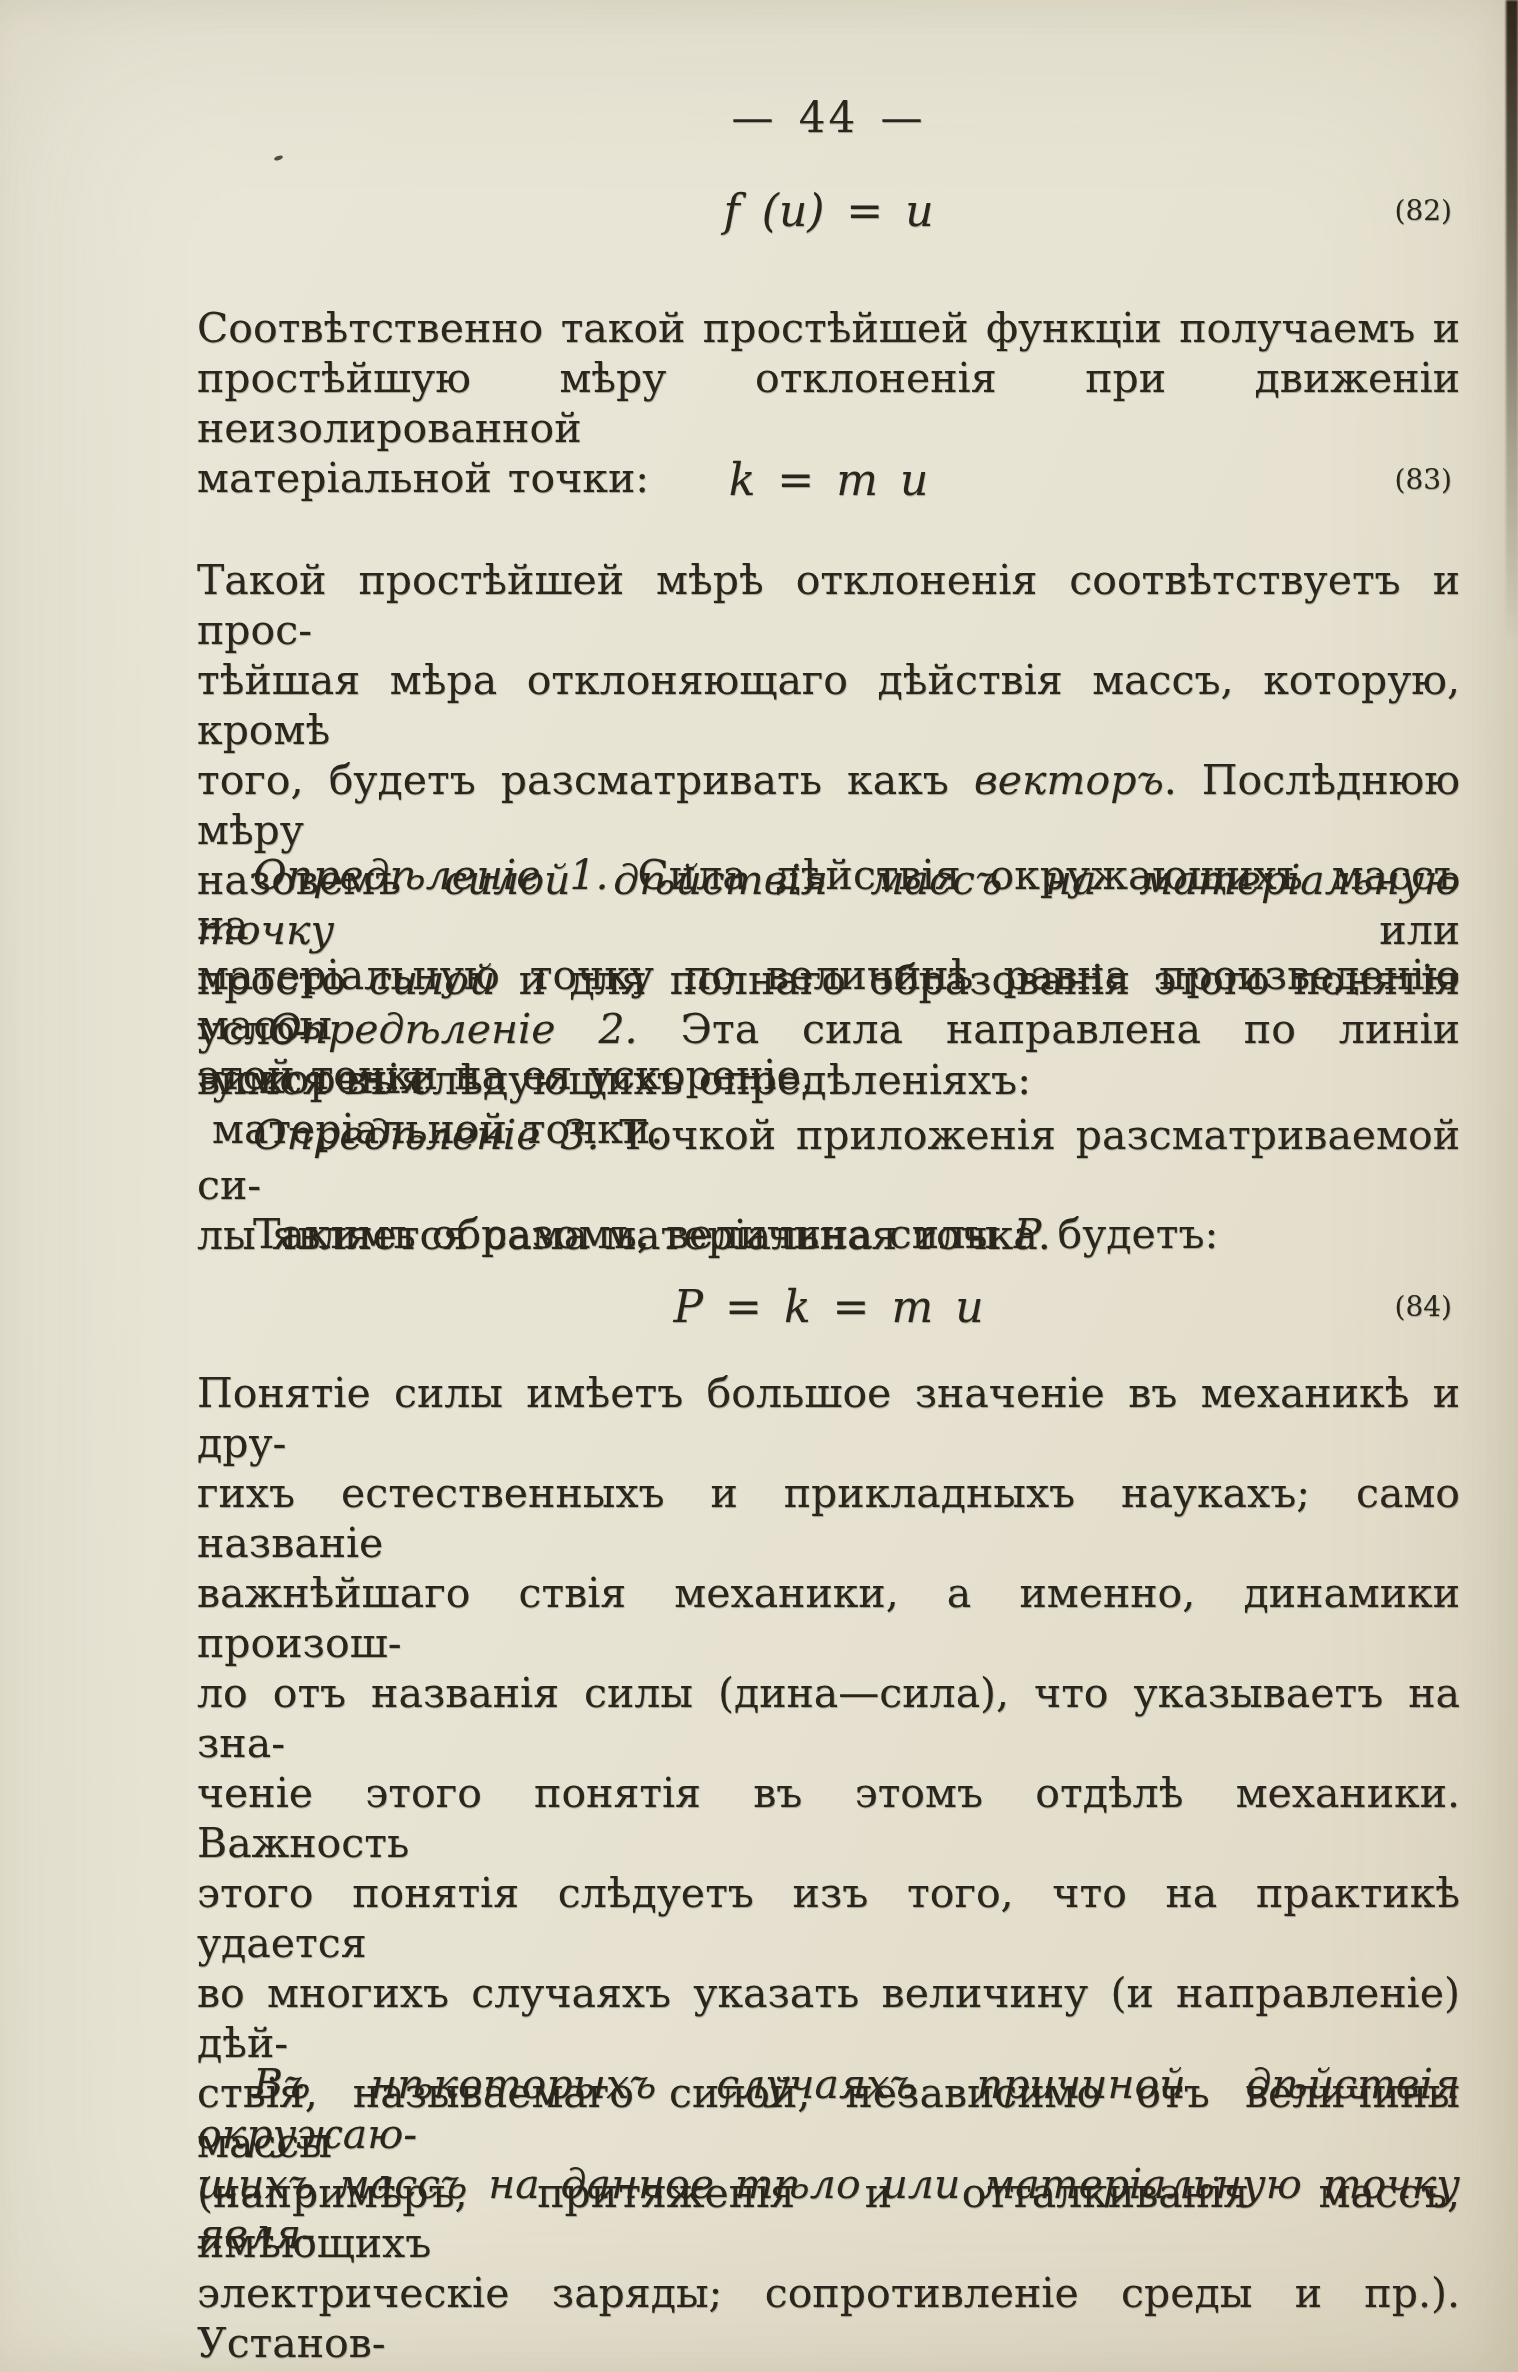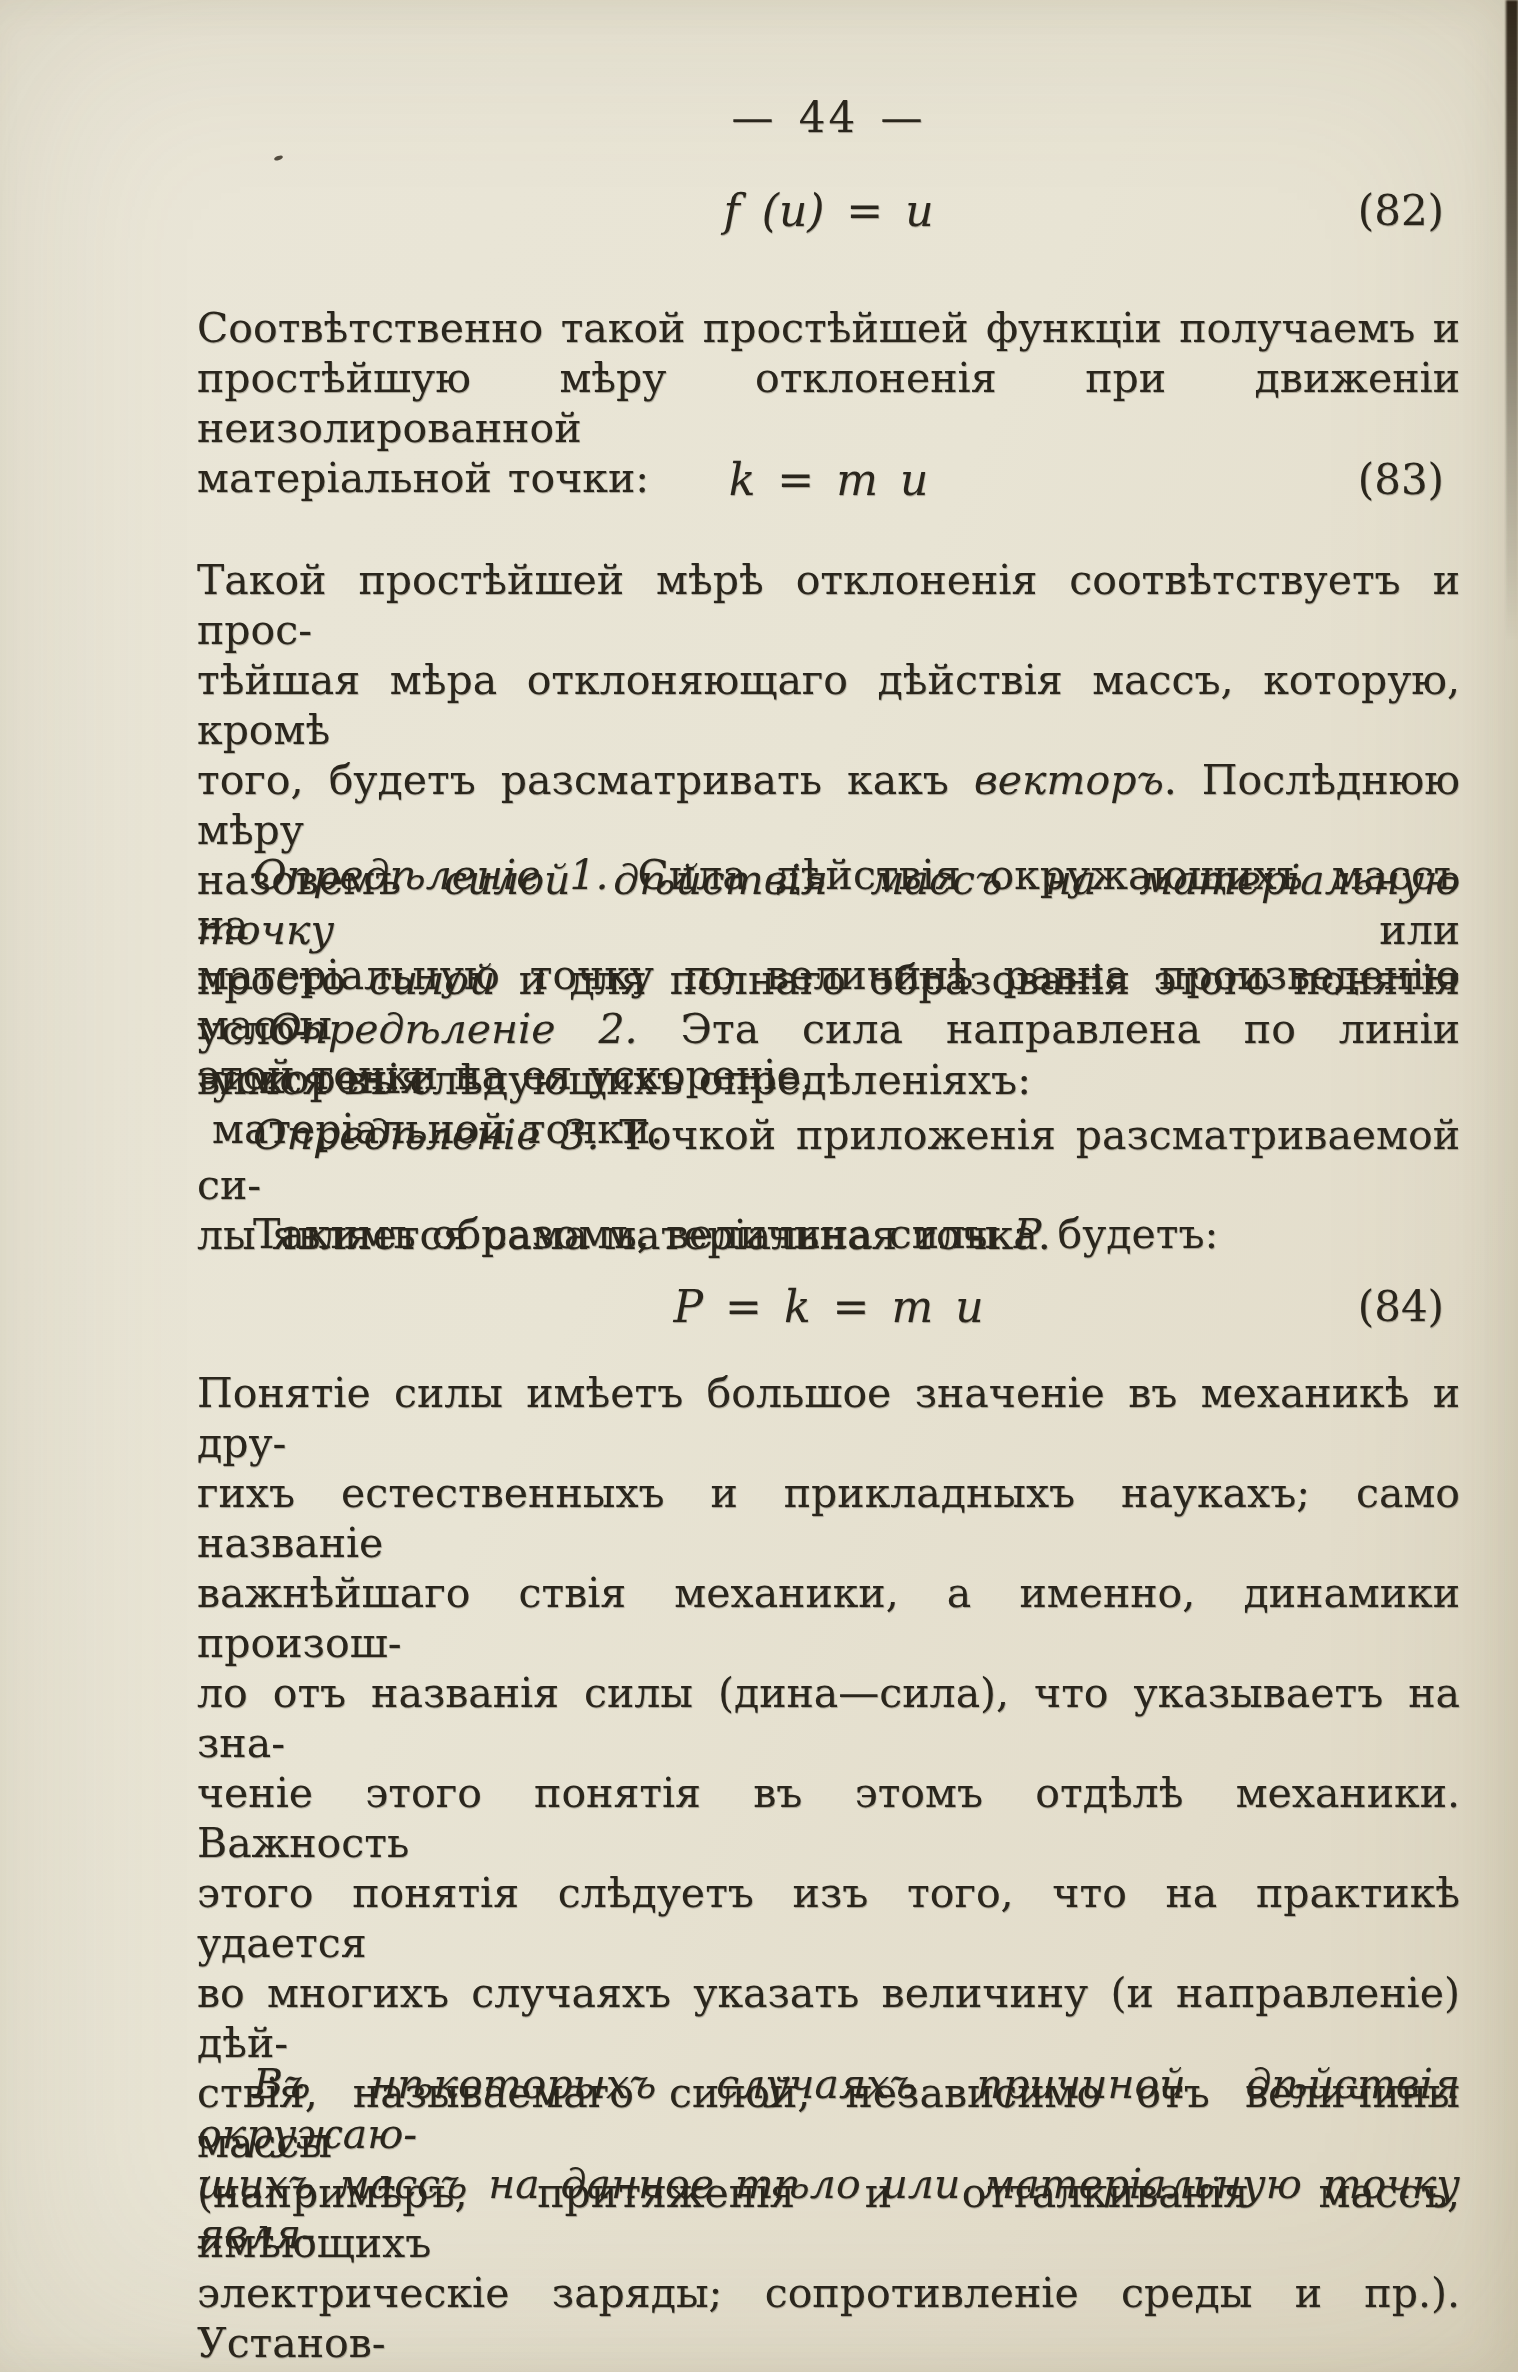--- a/index.html
+++ b/index.html
@@ -38,21 +38,21 @@
   .para{position:absolute;left:0;right:0;font-size:41px;line-height:50px;word-spacing:3px;
     text-shadow:0.6px 0.6px 0.8px rgba(40,32,20,0.32);}
   .line{width:100%;}
   .line.j{text-align:justify;text-align-last:justify;}
   .line.indent{text-indent:56px;}
   .para i{font-family:"DejaVu Serif","Liberation Serif",serif;}
 
   .equation{position:absolute;left:0;right:0;height:60px;font-size:44px;line-height:56px;
     text-shadow:0.6px 0.6px 0.8px rgba(40,32,20,0.32);}
   .equation .formula{position:absolute;left:0;right:0;text-align:center;font-style:italic;word-spacing:8px;}
-  .equation .eq-label{position:absolute;right:16px;top:0;font-style:normal;font-size:42px;}
+  .equation .eq-label{position:absolute;right:8px;top:0;font-style:normal;font-size:28px;}
 
   
   .blk0{top:183px;}   
   .blk1{top:303px;}   
   .blk2{top:452px;}   
   .blk3{top:555px;}   
   .blk4{top:850px;}   
   .blk5{top:1004px;margin-left:15px;}  
   .blk6{top:1110px;}  
   .blk7{top:1209px;}  

